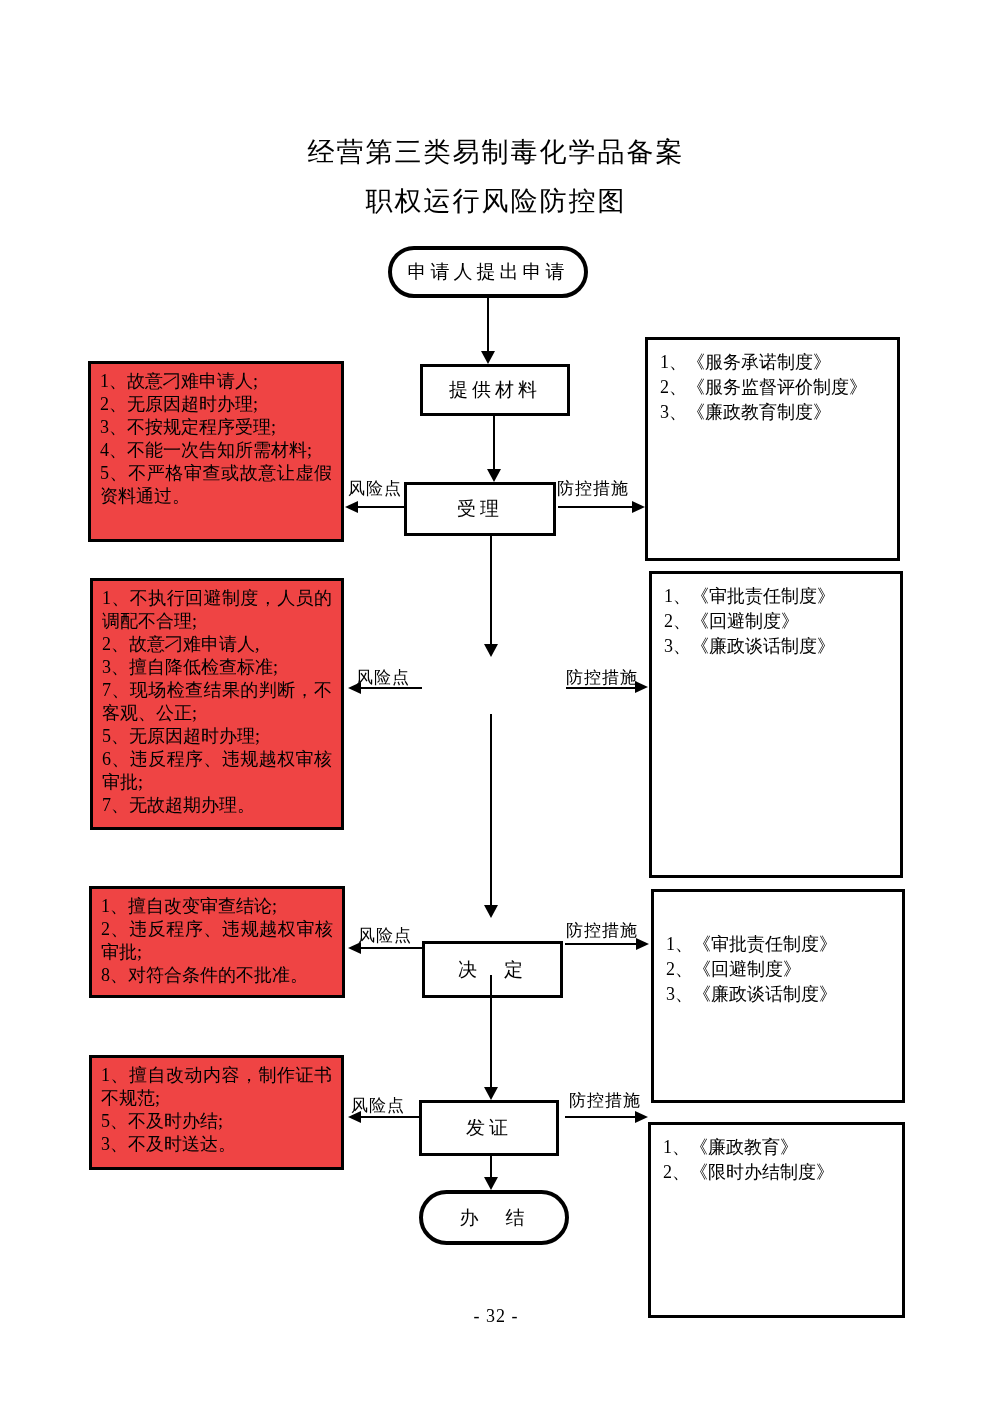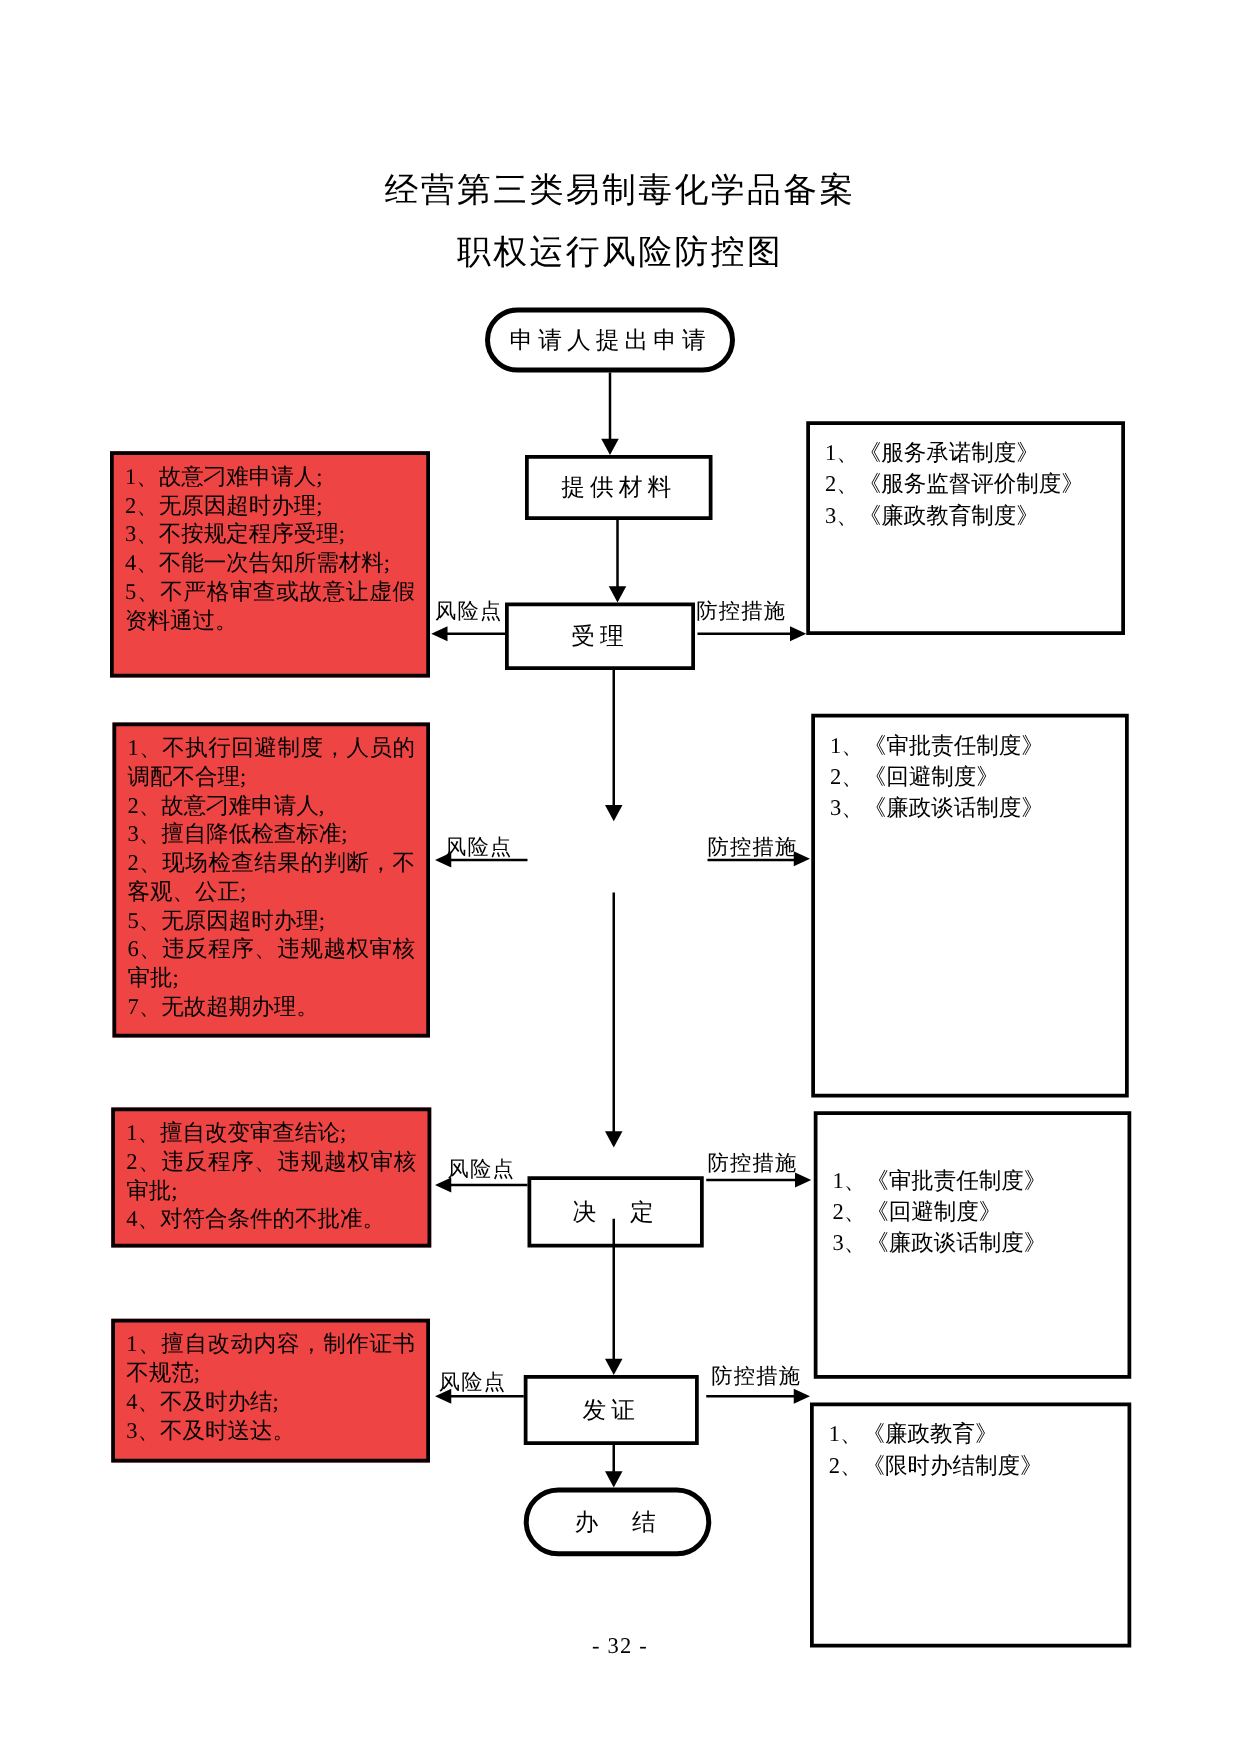--- a/index.html
+++ b/index.html
@@ -100,39 +100,39 @@
     <div class="ln">2、无原因超时办理;</div>
     <div class="ln">3、不按规定程序受理;</div>
     <div class="ln">4、不能一次告知所需材料;</div>
     <div class="ln">5、不严格审查或故意让虚假资料通过。</div>
   </div>
 
   <div class="tbox" style="left:90px;top:578px;width:254px;height:252px;">
     <div class="ln">1、不执行回避制度，人员的调配不合理;</div>
     <div class="ln">2、故意刁难申请人,</div>
     <div class="ln">3、擅自降低检查标准;</div>
-    <div class="ln">2、现场检查结果的判断，不客观、公正;</div>
+    <div class="ln">7、现场检查结果的判断，不客观、公正;</div>
     <div class="ln">5、无原因超时办理;</div>
     <div class="ln">6、违反程序、违规越权审核审批;</div>
     <div class="ln">7、无故超期办理。</div>
   </div>
 
   <div class="tbox" style="left:89px;top:886px;width:256px;height:112px;">
     <div class="ln">1、擅自改变审查结论;</div>
     <div class="ln">2、违反程序、违规越权审核审批;</div>
-    <div class="ln">4、对符合条件的不批准。</div>
+    <div class="ln">8、对符合条件的不批准。</div>
   </div>
 
   <div class="tbox" style="left:89px;top:1055px;width:255px;height:115px;">
     <div class="ln">1、擅自改动内容，制作证书不规范;</div>
-    <div class="ln">4、不及时办结;</div>
+    <div class="ln">5、不及时办结;</div>
     <div class="ln">3、不及时送达。</div>
   </div>
 
-  <div class="cbox" style="left:645px;top:337px;width:255px;height:171px;">
+  <div class="cbox" style="left:645px;top:337px;width:255px;height:224px;">
     <div class="ln">1、《服务承诺制度》</div>
     <div class="ln">2、《服务监督评价制度》</div>
     <div class="ln">3、《廉政教育制度》</div>
   </div>
 
   <div class="cbox" style="left:649px;top:571px;width:254px;height:307px;">
     <div class="ln">1、《审批责任制度》</div>
     <div class="ln">2、《回避制度》</div>
     <div class="ln">3、《廉政谈话制度》</div>
   </div>

